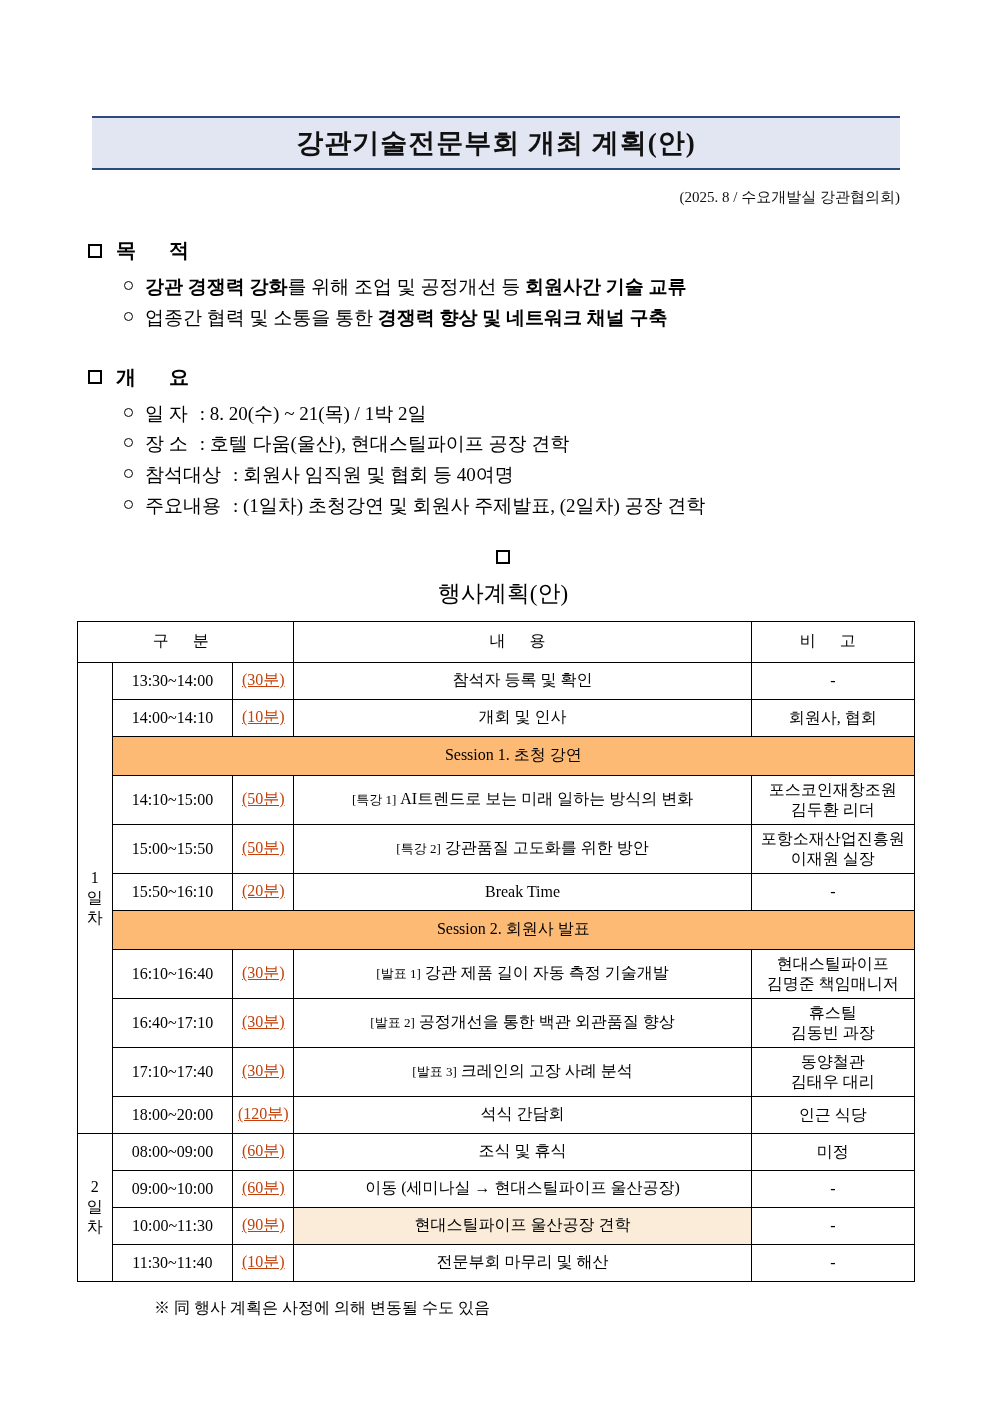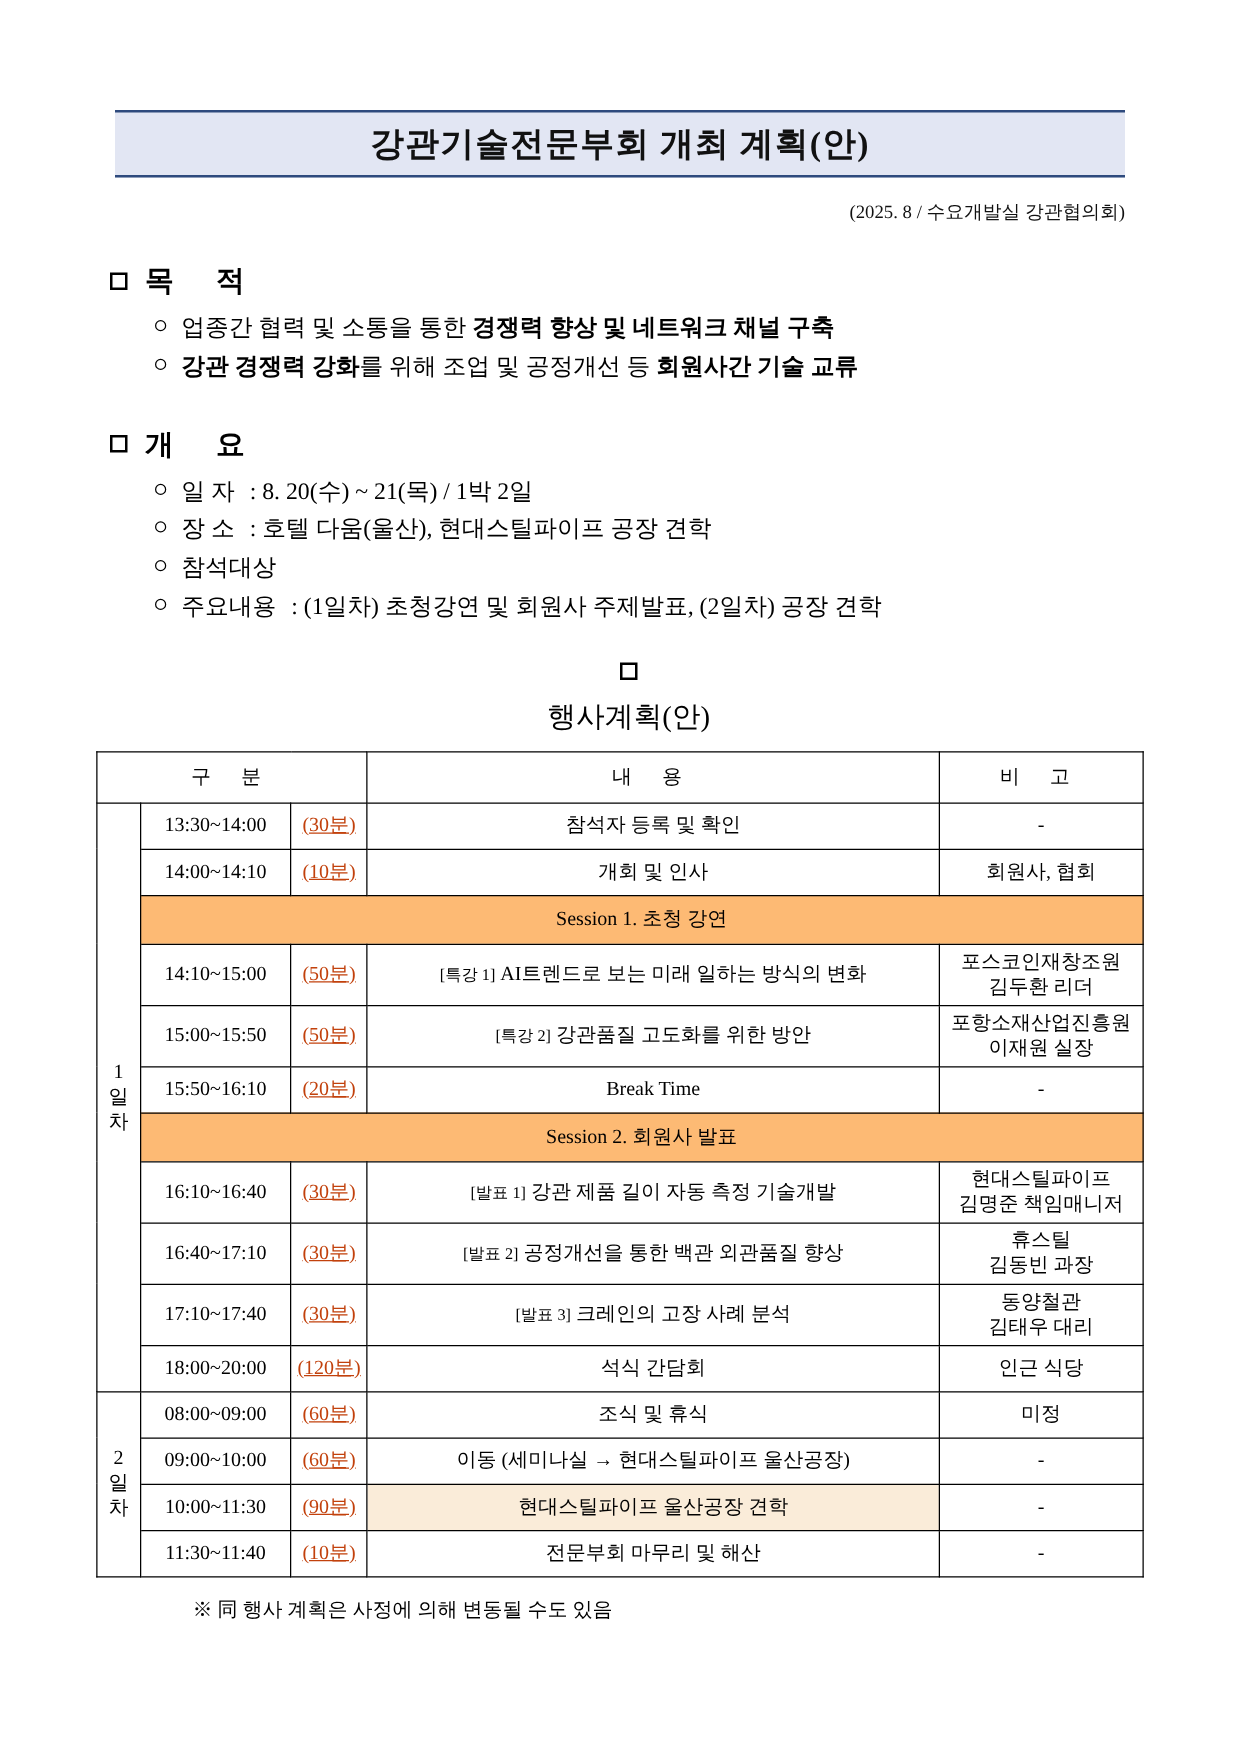--- a/index.html
+++ b/index.html
@@ -11,21 +11,21 @@
     width: 992px;
     height: 1403px;
     font-family: "Liberation Serif", "DejaVu Serif", serif;
     color: #000000;
     position: relative;
   }
   .page {
     width: 992px;
     height: 1403px;
     box-sizing: border-box;
-    padding: 88px 74px 0 74px;
+    padding: 116px 74px 0 74px;
     position: relative;
   }
 
   
   .title-wrap {
     border-top: 2px solid #2e4a7d;
     border-bottom: 2px solid #2e4a7d;
     background: #e2e6f3;
     height: 50px;
     display: flex;
@@ -47,21 +47,21 @@
   }
 
   
   .section {
     margin-top: 30px;
   }
   .sec-head {
     display: flex;
     align-items: center;
     gap: 14px;
-    font-size: 23px;
+    font-size: 20px;
     font-weight: bold;
     margin-left: 14px;
   }
   .sq {
     display: inline-block;
     width: 14px;
     height: 14px;
     border: 2px solid #000;
     box-sizing: border-box;
   }
@@ -182,25 +182,25 @@
   <div class="subtitle">(2025. 8 / 수요개발실 강관협의회)</div>
 
   <div class="section">
     <div class="sec-head">
       <span class="sq"></span>
       <span class="sec-title-spaced">목     적</span>
     </div>
     <div class="bullets">
       <div class="bline">
         <span class="circ"></span>
+        <span><span class="b">강관 경쟁력 강화</span><span>를 위해 조업 및 공정개선 등 </span><span class="b">회원사간 기술 교류</span></span>
+      </div>
+      <div class="bline">
+        <span class="circ"></span>
         <span><span>업종간 협력 및 소통</span><span>을 통한 </span><span class="b">경쟁력 향상 및 네트워크 채널 구축</span></span>
-      </div>
-      <div class="bline">
-        <span class="circ"></span>
-        <span><span class="b">강관 경쟁력 강화</span><span>를 위해 조업 및 공정개선 등 </span><span class="b">회원사간 기술 교류</span></span>
       </div>
     </div>
   </div>
 
   <div class="section">
     <div class="sec-head">
       <span class="sq"></span>
       <span class="sec-title-spaced">개     요</span>
     </div>
     <div class="bullets">
@@ -210,20 +210,21 @@
         <span>: 8. 20(수) ~ 21(목) / 1박 2일</span>
       </div>
       <div class="bline">
         <span class="circ"></span>
         <span>장     소</span>
         <span>: 호텔 다움(울산), 현대스틸파이프 공장 견학</span>
       </div>
       <div class="bline">
         <span class="circ"></span>
         <span>참석대상</span>
+        <span>: 회원사 임직원 및 협회 등 40여명</span>
       </div>
       <div class="bline">
         <span class="circ"></span>
         <span>주요내용</span>
         <span>: (1일차) 초청강연 및 회원사 주제발표, (2일차) 공장 견학</span>
       </div>
     </div>
   </div>
 
   <div class="plan-head">

